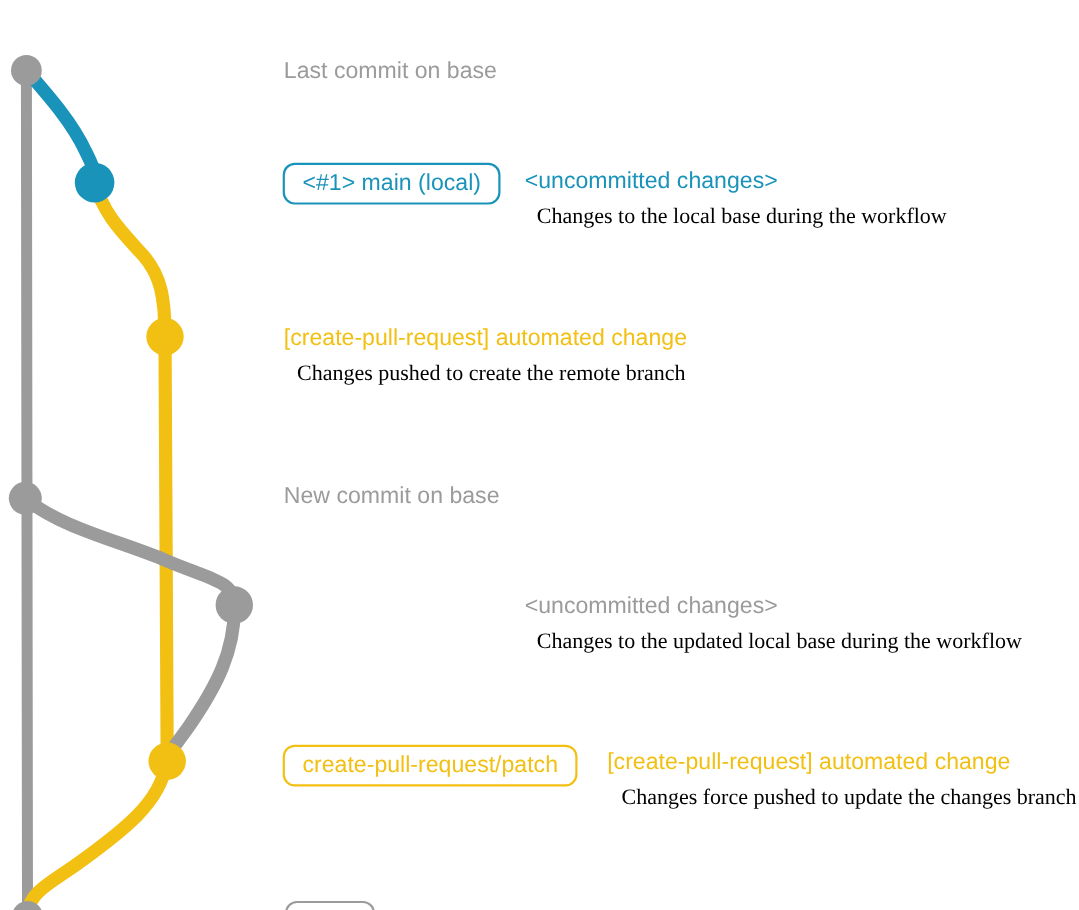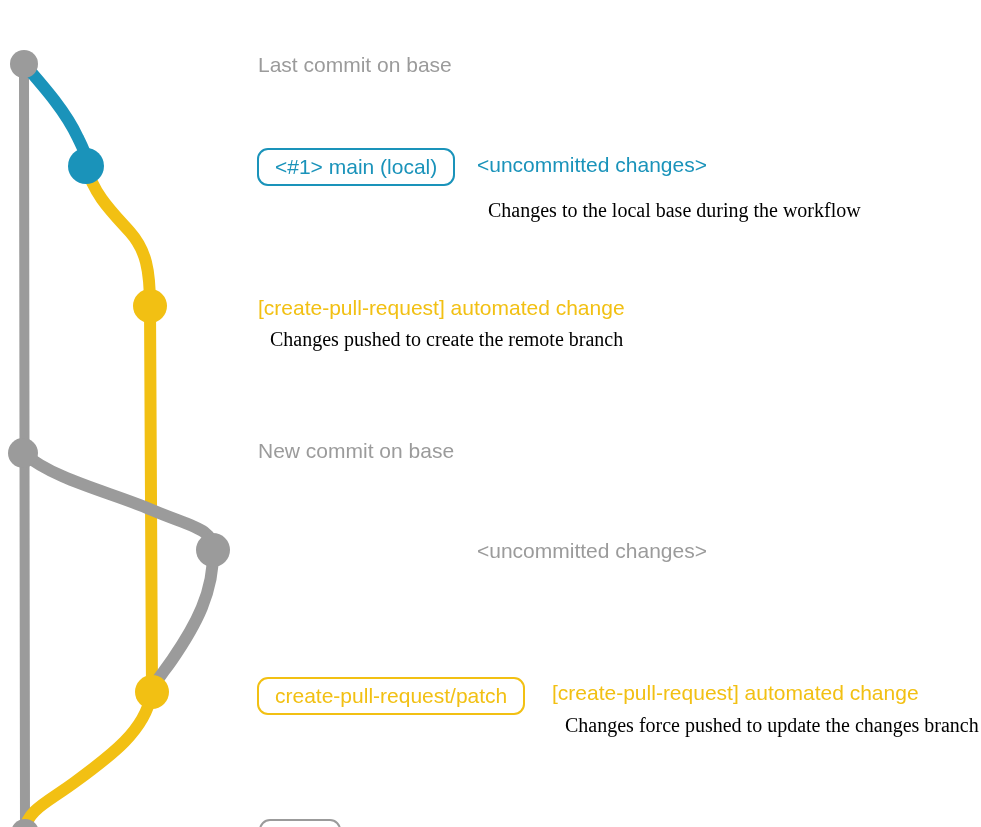--- a/index.html
+++ b/index.html
@@ -80,28 +80,29 @@
     <circle cx="23" cy="413" r="15" class="fill-gray"></circle>
     <circle cx="213" cy="510" r="17" class="fill-gray"></circle>
     <circle cx="152" cy="652" r="17" class="fill-yellow"></circle>
     <circle cx="25" cy="793" r="14" class="fill-gray"></circle>
   </svg>
 
   <div class="note sans-heading gray-text" style="left:258px; top:13px;">Last commit on base</div>
 
   <div class="badge badge-blue" style="left:257px; top:108px;">&lt;#1&gt; main (local)</div>
   <div class="note sans-heading blue-text" style="left:477px; top:113px;">&lt;uncommitted changes&gt;</div>
-  <div class="note caption" style="left:488px; top:159px;">Changes to the local base during the workflow</div>
+  <div class="note caption" style="left:488px; top:146px;">Changes to the local base during the workflow</div>
 
   <div class="note sans-heading yellow-text" style="left:258px; top:256px;">[create-pull-request] automated change</div>
   <div class="note sans-heading gray-text" style="left:258px; top:399px;">New commit on base</div>
 
   <div class="note caption" style="left:270px; top:288px;">Changes pushed to create the remote branch</div>
 
   <div class="note sans-heading gray-text" style="left:477px; top:499px;">&lt;uncommitted changes&gt;</div>
+  <div class="note caption" style="left:488px; top:532px;">Changes to the updated local base during the workflow</div>
 
   <div class="badge badge-yellow" style="left:257px; top:637px;">create-pull-request/patch</div>
   <div class="note sans-heading yellow-text" style="left:552px; top:641px;">[create-pull-request] automated change</div>
   <div class="note caption" style="left:565px; top:674px;">Changes force pushed to update the changes branch</div>
 
   <div class="badge badge-gray" style="left:259px; top:779px;">main</div>
 
 </div>
 
 </body></html>

